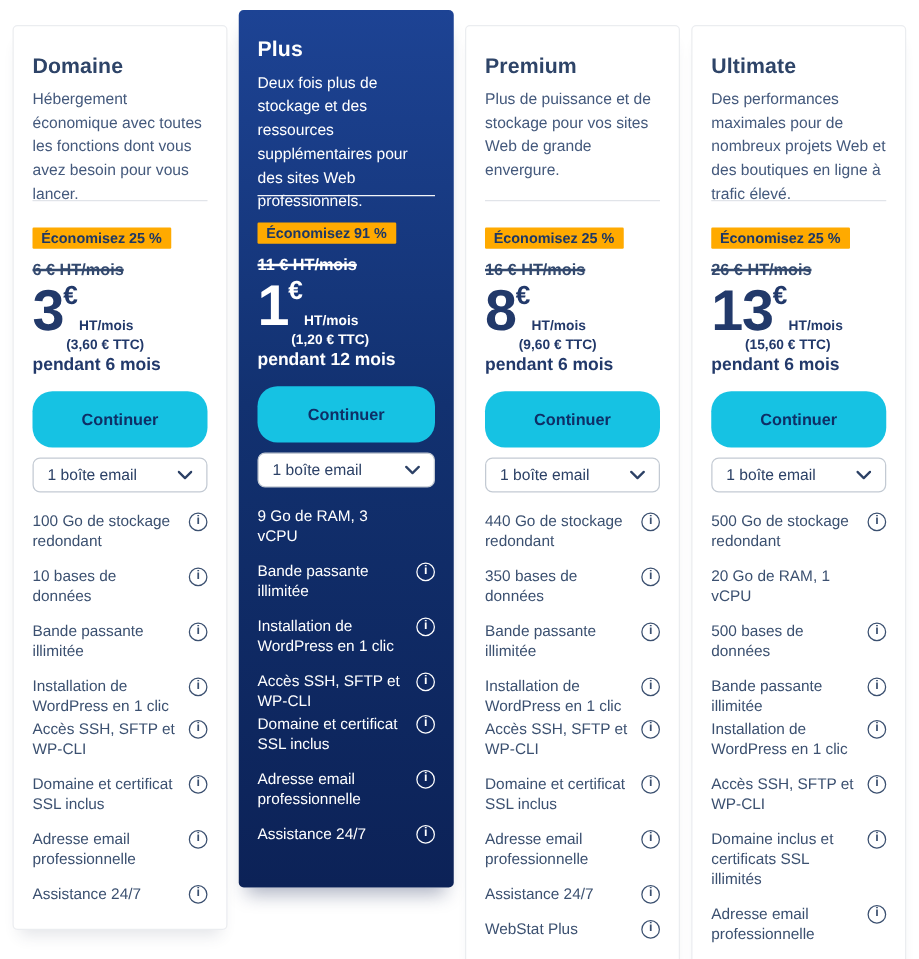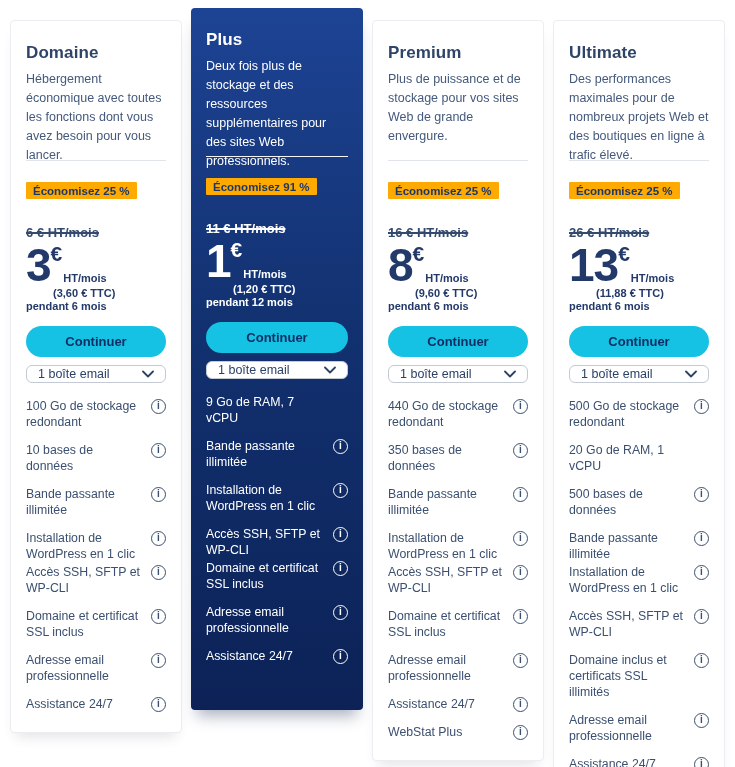--- a/index.html
+++ b/index.html
@@ -70,21 +70,21 @@
     align-self: flex-start;
     background: #ffaa00;
     color: #1c3765;
     font-size: 11.5px;
     font-weight: 700;
     padding: 3px 7px 2px 7px;
     border-radius: 1px;
     text-align: right;
   }
   .old-price {
-    margin-top: 26px;
+    margin-top: 9px;
     font-size: 13px;
     font-weight: 700;
     color: #33496e;
     text-decoration: line-through;
     text-decoration-thickness: 2px;
   }
   .card--dark .old-price { color: #ffffff; }
 
   .price-line1 {
     display: flex;
@@ -111,44 +111,44 @@
     font-weight: 700;
     margin-left: 1px;
   }
   .price-ttc {
     font-size: 11px;
     font-weight: 700;
     color: #22396a;
     margin: 3px 0 0 27px;
   }
   .price-duration {
-    font-size: 11px;
+    font-size: 14px;
     font-weight: 700;
     color: #22396a;
     margin-top: 1px;
   }
   .card--dark .price-ttc, .card--dark .price-duration { color: #ffffff; }
 
   .cta {
     margin-top: 14px;
     width: 100%;
-    height: 31px;
+    height: 45px;
     border: none;
     border-radius: 16px;
     background: #16c2e3;
     color: #0e2f66;
     font-family: "Liberation Sans", sans-serif;
     font-size: 13px;
     font-weight: 700;
     cursor: pointer;
   }
   .dropdown {
     margin-top: 8px;
     width: 100%;
-    height: 18px;
+    height: 28px;
     background: #ffffff;
     border: 1px solid #c3cad3;
     border-radius: 6px;
     display: flex;
     align-items: center;
     justify-content: space-between;
     padding: 0 11px;
     cursor: pointer;
     color: #2c4166;
   }
@@ -273,21 +273,21 @@
     <button class="cta" data-name="continue-button">Continuer</button>
     <div class="dropdown" data-name="mailbox-dropdown">
       <span class="dropdown-label" data-name="mailbox-dropdown-label">1 boîte email</span>
       <svg class="chevron" data-name="chevron-down-icon" width="12" height="8" viewBox="0 0 12 8">
         <polyline points="1,1.5 6,6.5 11,1.5" fill="none" stroke="currentColor" stroke-width="1.8" stroke-linecap="round" stroke-linejoin="round"></polyline>
       </svg>
     </div>
     <ul class="features" data-name="feature-list">
 
   <li class="feature" data-name="feature-row">
-    <span class="feature-label" data-name="feature-label">9 Go de RAM, 7 vCPU</span>
+    <span class="feature-label" data-name="feature-label">9 Go de RAM, 3 vCPU</span>
     <span class="info-icon" data-name="info-icon" style="visibility: hidden;"></span>
   </li>
 
 
   <li class="feature" data-name="feature-row">
     <span class="feature-label" data-name="feature-label">Bande passante illimitée</span>
     <span class="info-icon" data-name="info-icon"></span>
   </li>
 
   <li class="feature" data-name="feature-row">
@@ -394,21 +394,21 @@
       <p class="desc" data-name="plan-description">Des performances maximales pour de nombreux projets Web et des boutiques en ligne à trafic élevé.</p>
     </div>
     <hr class="divider" data-name="divider">
     <span class="badge" data-name="discount-badge">Économisez 25 %</span>
     <div class="old-price" data-name="old-price">26 € HT/mois</div>
     <div class="price-line1" data-name="price-line">
       <span class="price-num" data-name="price-amount">13</span>
       <span class="price-cur" data-name="price-currency">€</span>
       <span class="price-per" data-name="price-period">HT/mois</span>
     </div>
-    <div class="price-ttc" data-name="price-ttc">(11,88 € TTC)</div>
+    <div class="price-ttc" data-name="price-ttc">(15,60 € TTC)</div>
     <div class="price-duration" data-name="price-duration">pendant 6 mois</div>
     <button class="cta" data-name="continue-button">Continuer</button>
     <div class="dropdown" data-name="mailbox-dropdown">
       <span class="dropdown-label" data-name="mailbox-dropdown-label">1 boîte email</span>
       <svg class="chevron" data-name="chevron-down-icon" width="12" height="8" viewBox="0 0 12 8">
         <polyline points="1,1.5 6,6.5 11,1.5" fill="none" stroke="currentColor" stroke-width="1.8" stroke-linecap="round" stroke-linejoin="round"></polyline>
       </svg>
     </div>
     <ul class="features" data-name="feature-list">
   <li class="feature" data-name="feature-row">

